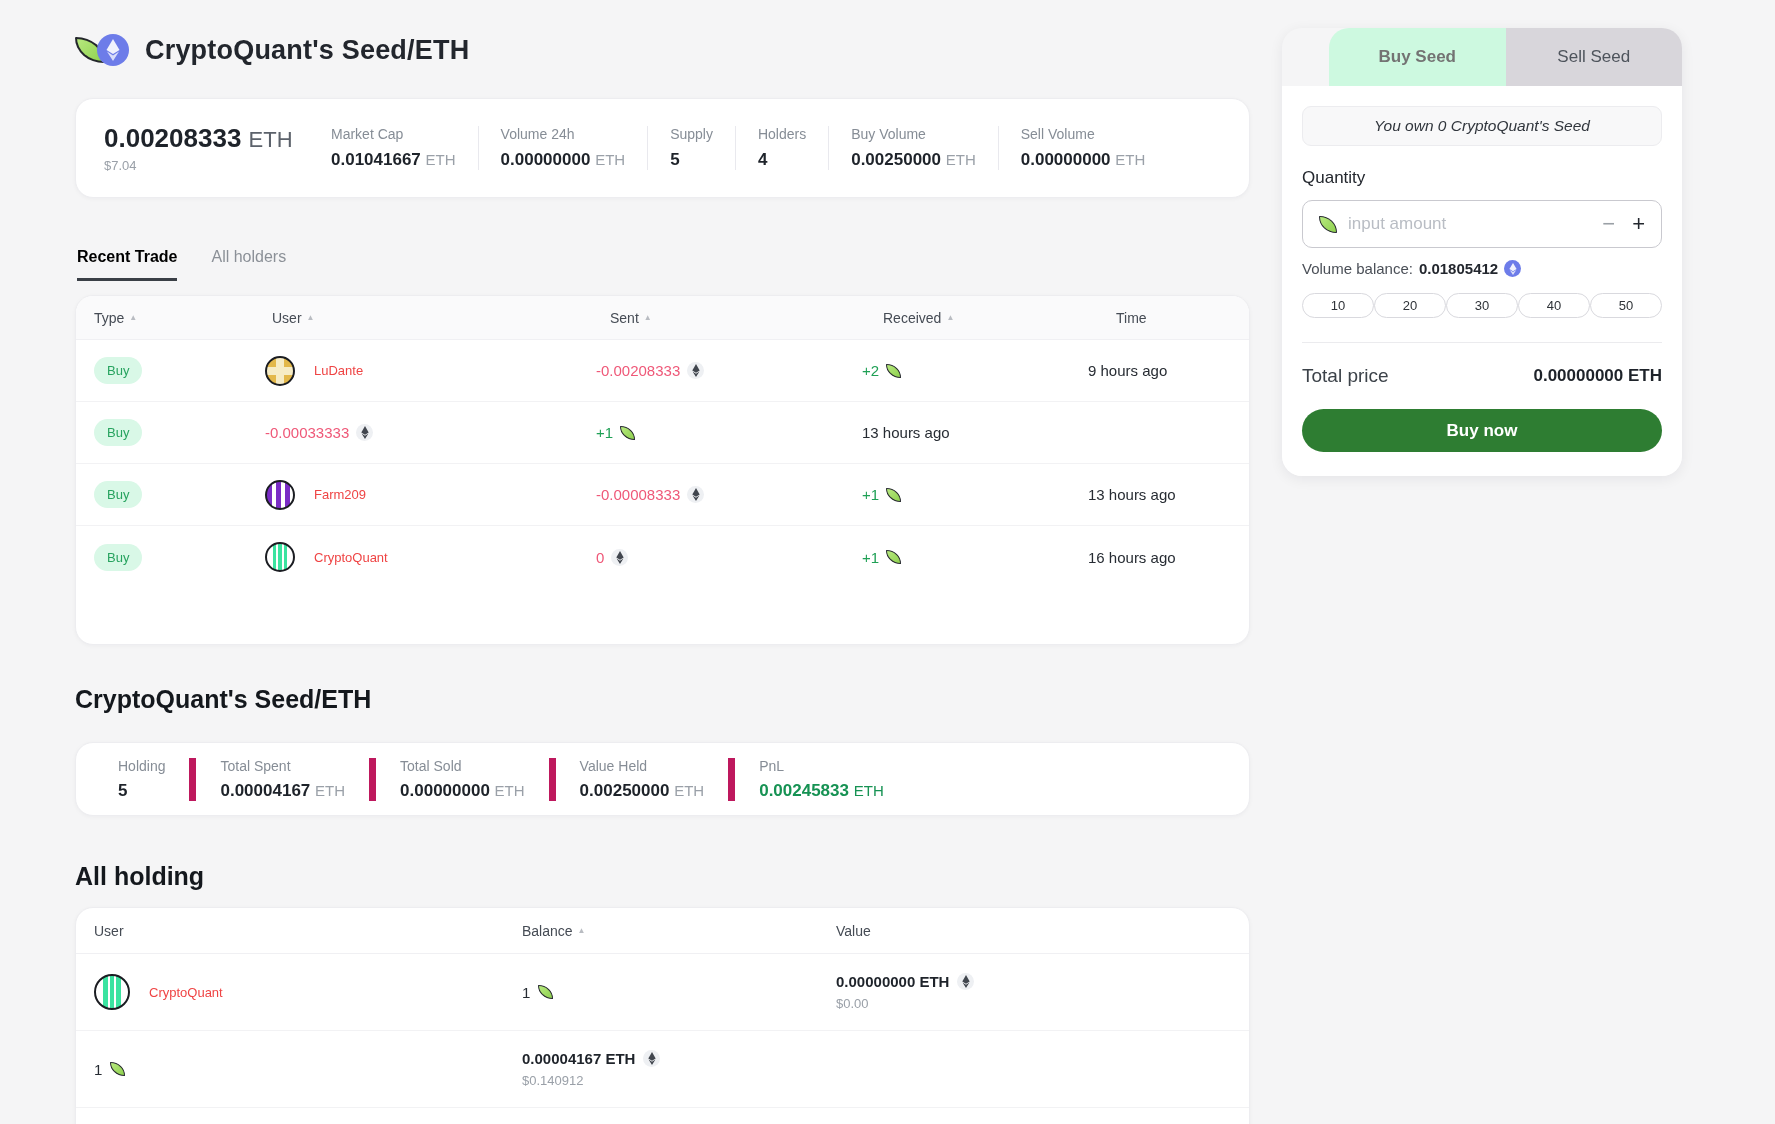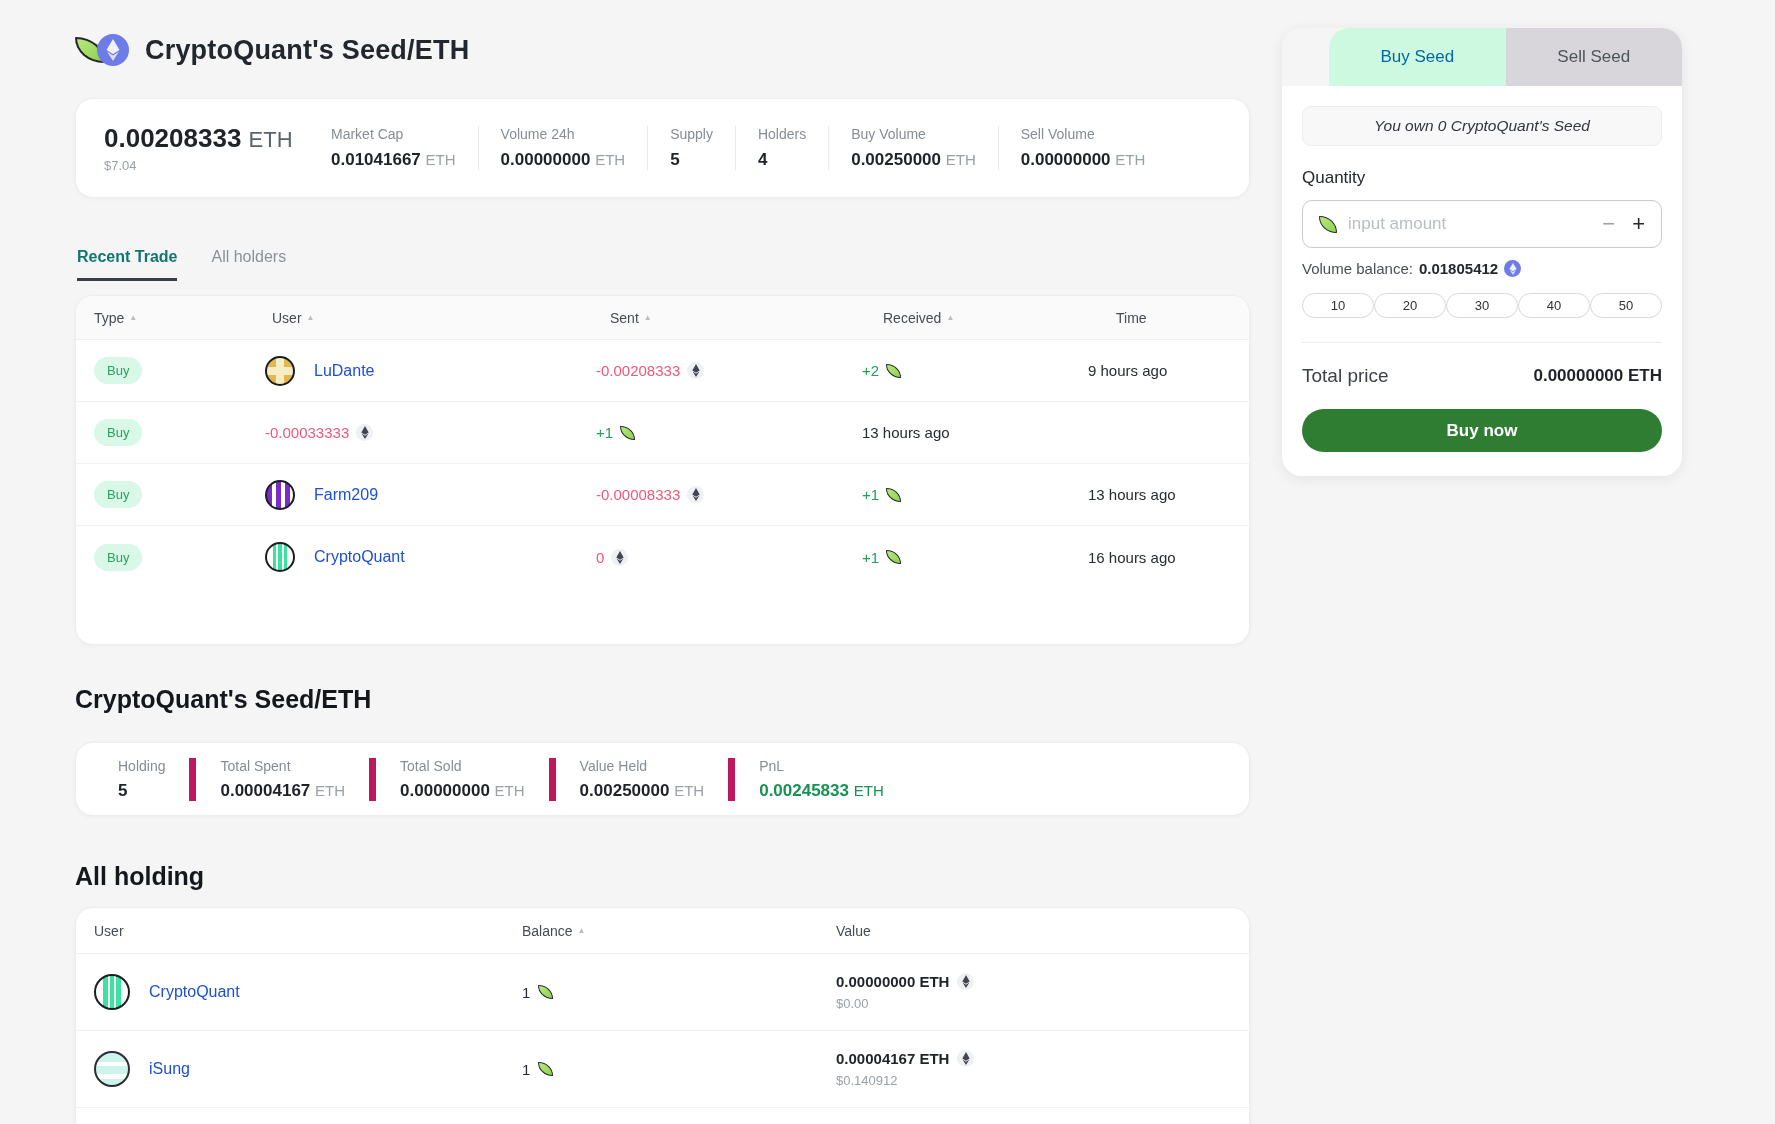--- a/index.html
+++ b/index.html
@@ -41,21 +41,21 @@
   .price-usd { font-size:13px; color:#9aa0a8; margin-top:4px; }
   .stat-item { padding:0 22px; flex:none; }
   .stat-item + .stat-item { border-left:1px solid #e9e9ee; }
   .stat-item .lbl { font-size:14px; color:#868d96; margin-bottom:8px; }
   .stat-item .val { font-size:17px; font-weight:700; color:#1e232a; }
   .stat-item .val .unit { font-weight:400; color:#9aa0a8; font-size:15px; }
 
   
   .tabs { display:flex; gap:34px; margin-top:50px; padding-left:2px; }
   .tab { font-size:16px; padding-bottom:12px; cursor:pointer; }
-  .tab.active { color:#0f766e; font-weight:700; border-bottom:3px solid #3a3f46; }
+  .tab.active { color:#000000; font-weight:700; border-bottom:3px solid #3a3f46; }
   .tab.inactive { color:#8b9097; }
 
   
   .trades-card { margin-top:14px; height:350px; overflow:hidden; }
   .t-grid { display:grid; grid-template-columns:150px 310px 245px 205px 240px 1fr; align-items:center; padding:0 18px; }
   .t-head { height:44px; background:#fafafb; border-bottom:1px solid #f0f0f3;gap:28px; }
   .t-head .th { font-size:14px; color:#454b54; font-weight:500; display:flex; align-items:center; gap:5px; }
   .sort { font-size:8px; color:#b9bcc2; }
   .t-row { height:62px; border-bottom:1px solid #f2f2f4;gap:21px; }
   .t-row:last-child { border-bottom:none; }
@@ -75,21 +75,21 @@
       #101010; }
   .av-farm209 { background:
       repeating-linear-gradient(90deg,#7a2cc6 0 5px, #ffffff 5px 9px),
       #7a2cc6; }
   .av-cq { background:
       linear-gradient(90deg,#fff 0 22%, #3be3a0 22% 36%, #fff 36% 43%, #3be3a0 43% 57%, #fff 57% 64%, #3be3a0 64% 78%, #fff 78%),
       #fff; }
   .av-isung { background:
       linear-gradient(#cdf4ea 0 28%, #ffffff 28% 42%, #cdf4ea 42% 66%, #ffffff 66% 80%, #cdf4ea 80%),
       #cdf4ea; border-color:#2a2d33; }
-  .user-name { font-size:16px; color:#1d4ed8; }
+  .user-name { font-size:13px; color:#ef4444; }
   .sent-cell { display:flex; align-items:center; gap:7px; font-size:15px; color:#ef5878; }
   .recv-cell { display:flex; align-items:center; gap:7px; font-size:15px; color:#1fa055; }
   .eth-chip { width:17px; height:17px; border-radius:50%; background:#eef0f3; display:inline-flex; align-items:center; justify-content:center; flex:none; }
   .leaf {
     display:inline-block; width:15px; height:14px;
     background:linear-gradient(135deg,#b7e97e,#8fd14f);
     border:1.5px solid #23262b; border-radius:4% 100% 4% 100%; flex:none;
   }
   .time-cell { font-size:15px; color:#272c33; }
   .link-cell { display:flex; justify-content:flex-end; padding-right:4px; }
@@ -119,21 +119,21 @@
   .h-row { height:77px; border-bottom:1px solid #f2f2f4; }
   .bal-cell { display:flex; align-items:center; gap:8px; font-size:15px; color:#272c33; }
   .val-cell .eth-line { display:flex; align-items:center; gap:8px; font-size:15px; font-weight:700; color:#1e232a; }
   .val-cell .usd-line { font-size:13px; color:#9aa0a8; margin-top:6px; }
 
   
   .panel { position:absolute; left:1282px; top:28px; width:400px; border-radius:20px;
            box-shadow:0 3px 14px rgba(20,20,40,.07); }
   .panel-tabs { display:flex; height:58px; }
   .panel-tab { flex:1; display:flex; align-items:center; justify-content:center; font-size:17px; cursor:pointer; }
-  .panel-tab.buy { background:#cdf9e0; color:#0369a1; font-weight:400; border-radius:20px 0 0 0;margin-left:47px; }
+  .panel-tab.buy { background:#cdf9e0; color:#737373; font-weight:700; border-radius:20px 0 0 0;margin-left:47px; }
   .panel-tab.sell { background:#d8d6db; color:#4e545c; border-radius:0 20px 0 0; }
   .panel-body { background:#fff; border-radius:0 0 20px 20px; padding:20px 20px 24px; }
   .own-box {
     background:#f8f8f9; border:1px solid #ececef; border-radius:9px;
     height:40px; display:flex; align-items:center; justify-content:center;
     font-size:15.5px; color:#31363d;font-style:italic;
   }
   .qty-label { margin-top:22px; font-size:17px; color:#23272e; }
   .qty-input-row {
     margin-top:12px; height:48px; border:1px solid #c9c9cf; border-radius:10px;
@@ -414,24 +414,20 @@
                 <path d="M4 0 L7.7 6.4 L4 8.8 L0.3 6.4 Z" fill="#41464e"></path>
                 <path d="M4 9.8 L7.4 7.4 L4 13 L0.6 7.4 Z" fill="#41464e"></path>
               </svg>
             </span>
           </div>
         <div class="usd-line">$0.00</div>
       </div>
     </div>
 
     <div class="h-grid h-row">
-      <div class="user-cell">
-          <span class="avatar lg av-isung"></span>
-          <span class="user-name">iSung</span>
-        </div>
       <div class="bal-cell">
           <span>1</span>
           <span class="leaf"></span>
         </div>
       <div class="val-cell">
         <div class="eth-line">
             <span>0.00004167 ETH</span>
             <span class="eth-chip">
               <svg width="8" height="13" viewBox="0 0 8 13">
                 <path d="M4 0 L7.7 6.4 L4 8.8 L0.3 6.4 Z" fill="#41464e"></path>

